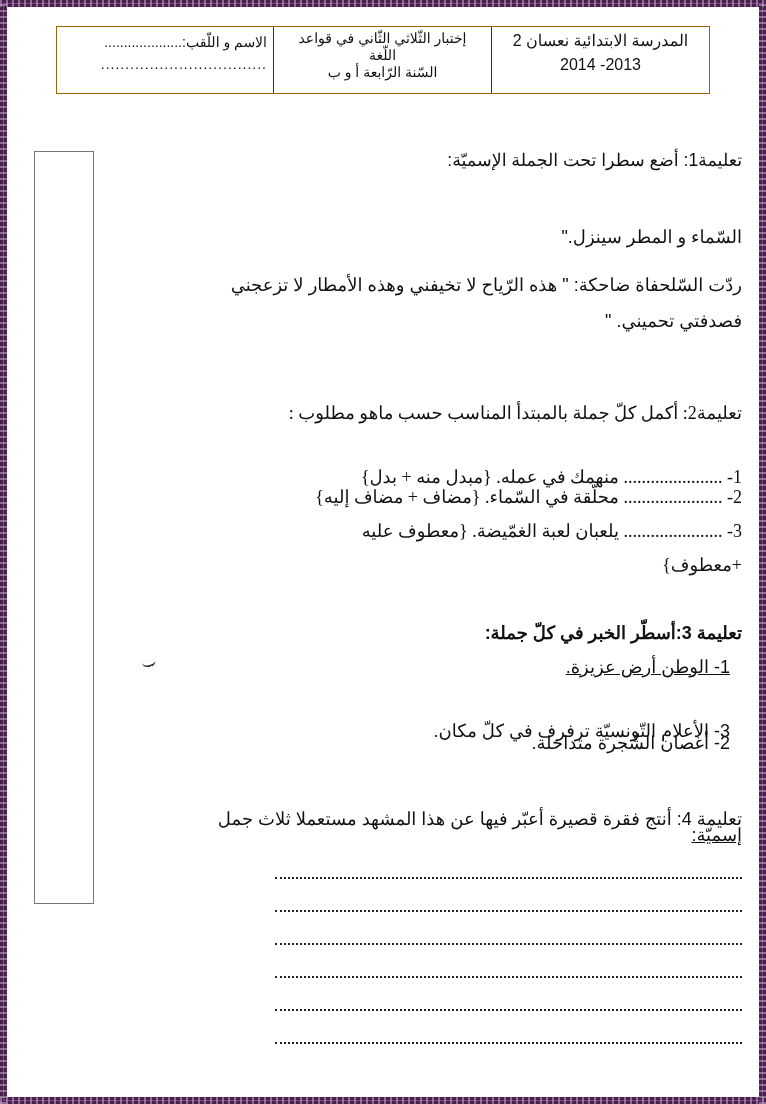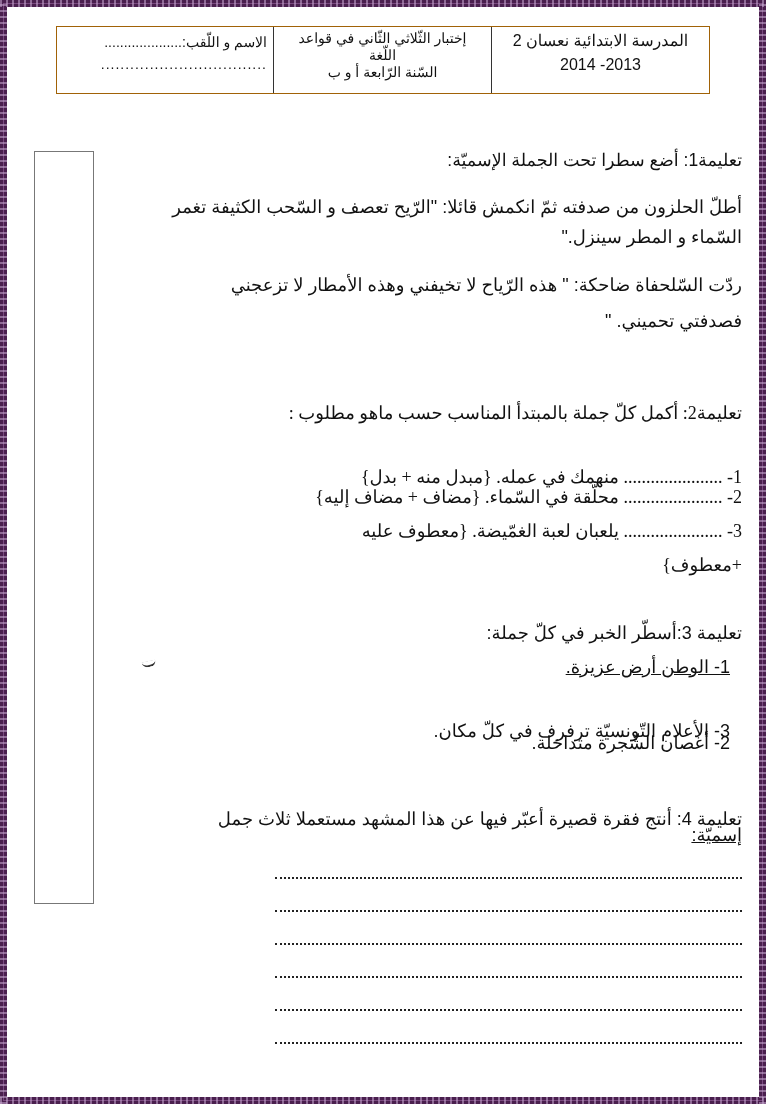--- a/index.html
+++ b/index.html
@@ -80,21 +80,20 @@
     <div>المدرسة الابتدائية نعسان 2</div>
     <div style="direction:ltr;">2014 -2013</div>
   </div>
 </div>
 
 <div class="score-box"></div>
 <div class="stray-mark"></div>
 
 <div class="content" style="top:150px; width:640px; height:200px;">
   <div class="line" style="top:0;">تعليمة1: أضع سطرا تحت الجملة الإسميّة:</div>
-  <div class="line" style="top:46px; font-size:18px;">أطلّ الحلزون من صدفته  ثمّ انكمش قائلا: "الرّيح تعصف و السّحب الكثيفة تغمر</div>
   <div class="line" style="top:76px; font-size:18px;">السّماء و المطر سينزل."</div>
   <div class="line" style="top:124px; font-size:18px;">ردّت السّلحفاة ضاحكة: " هذه الرّياح لا تخيفني  وهذه الأمطار لا تزعجني</div>
   <div class="line" style="top:160px; font-size:18px;">فصدفتي تحميني. "</div>
 </div>
 
 <div class="content" style="top:402px; width:560px; height:190px; font-size:18px;font-family:Liberation Serif, serif;">
   <div class="line" style="top:0;">تعليمة2: أكمل كلّ جملة بالمبتدأ المناسب حسب ماهو مطلوب  :</div>
   <div class="line" style="top:64px;">
     <span>1-</span>
     <span>......................</span>
@@ -107,21 +106,21 @@
   </div>
   <div class="line" style="top:118px;">
     <span>3-</span>
     <span>......................</span>
     <span>يلعبان لعبة الغمّيضة. {معطوف عليه</span>
   </div>
   <div class="line" style="top:152px;">+معطوف}</div>
 </div>
 
 <div class="content" style="top:622px; width:400px; height:130px; font-size:18px;">
-  <div class="line" style="top:0;">تعليمة 3:أسطّر الخبر في كلّ جملة:</div>
+  <div class="line" style="top:0;font-weight:bold;">تعليمة 3:أسطّر الخبر في كلّ جملة:</div>
   <div class="line" style="top:34px; right:12px;text-decoration:underline;">1- الوطن أرض عزيزة.</div>
   <div class="line" style="top:66px; right:12px;margin-top:44px;">2- أغصان الشّجرة متداخلة.</div>
   <div class="line" style="top:98px; right:12px;margin-left:8px;">3- الأعلام التّونسيّة ترفرف في كلّ مكان.</div>
 </div>
 
 <div class="content" style="top:792px; width:600px; height:60px; font-size:18px;">
   <div class="line" style="top:16px;">تعليمة 4: أنتج فقرة قصيرة أعبّر فيها عن هذا المشهد مستعملا ثلاث جمل</div>
   <div class="line" style="top:32px;text-decoration:underline;">إسميّة:</div>
 </div>
 

